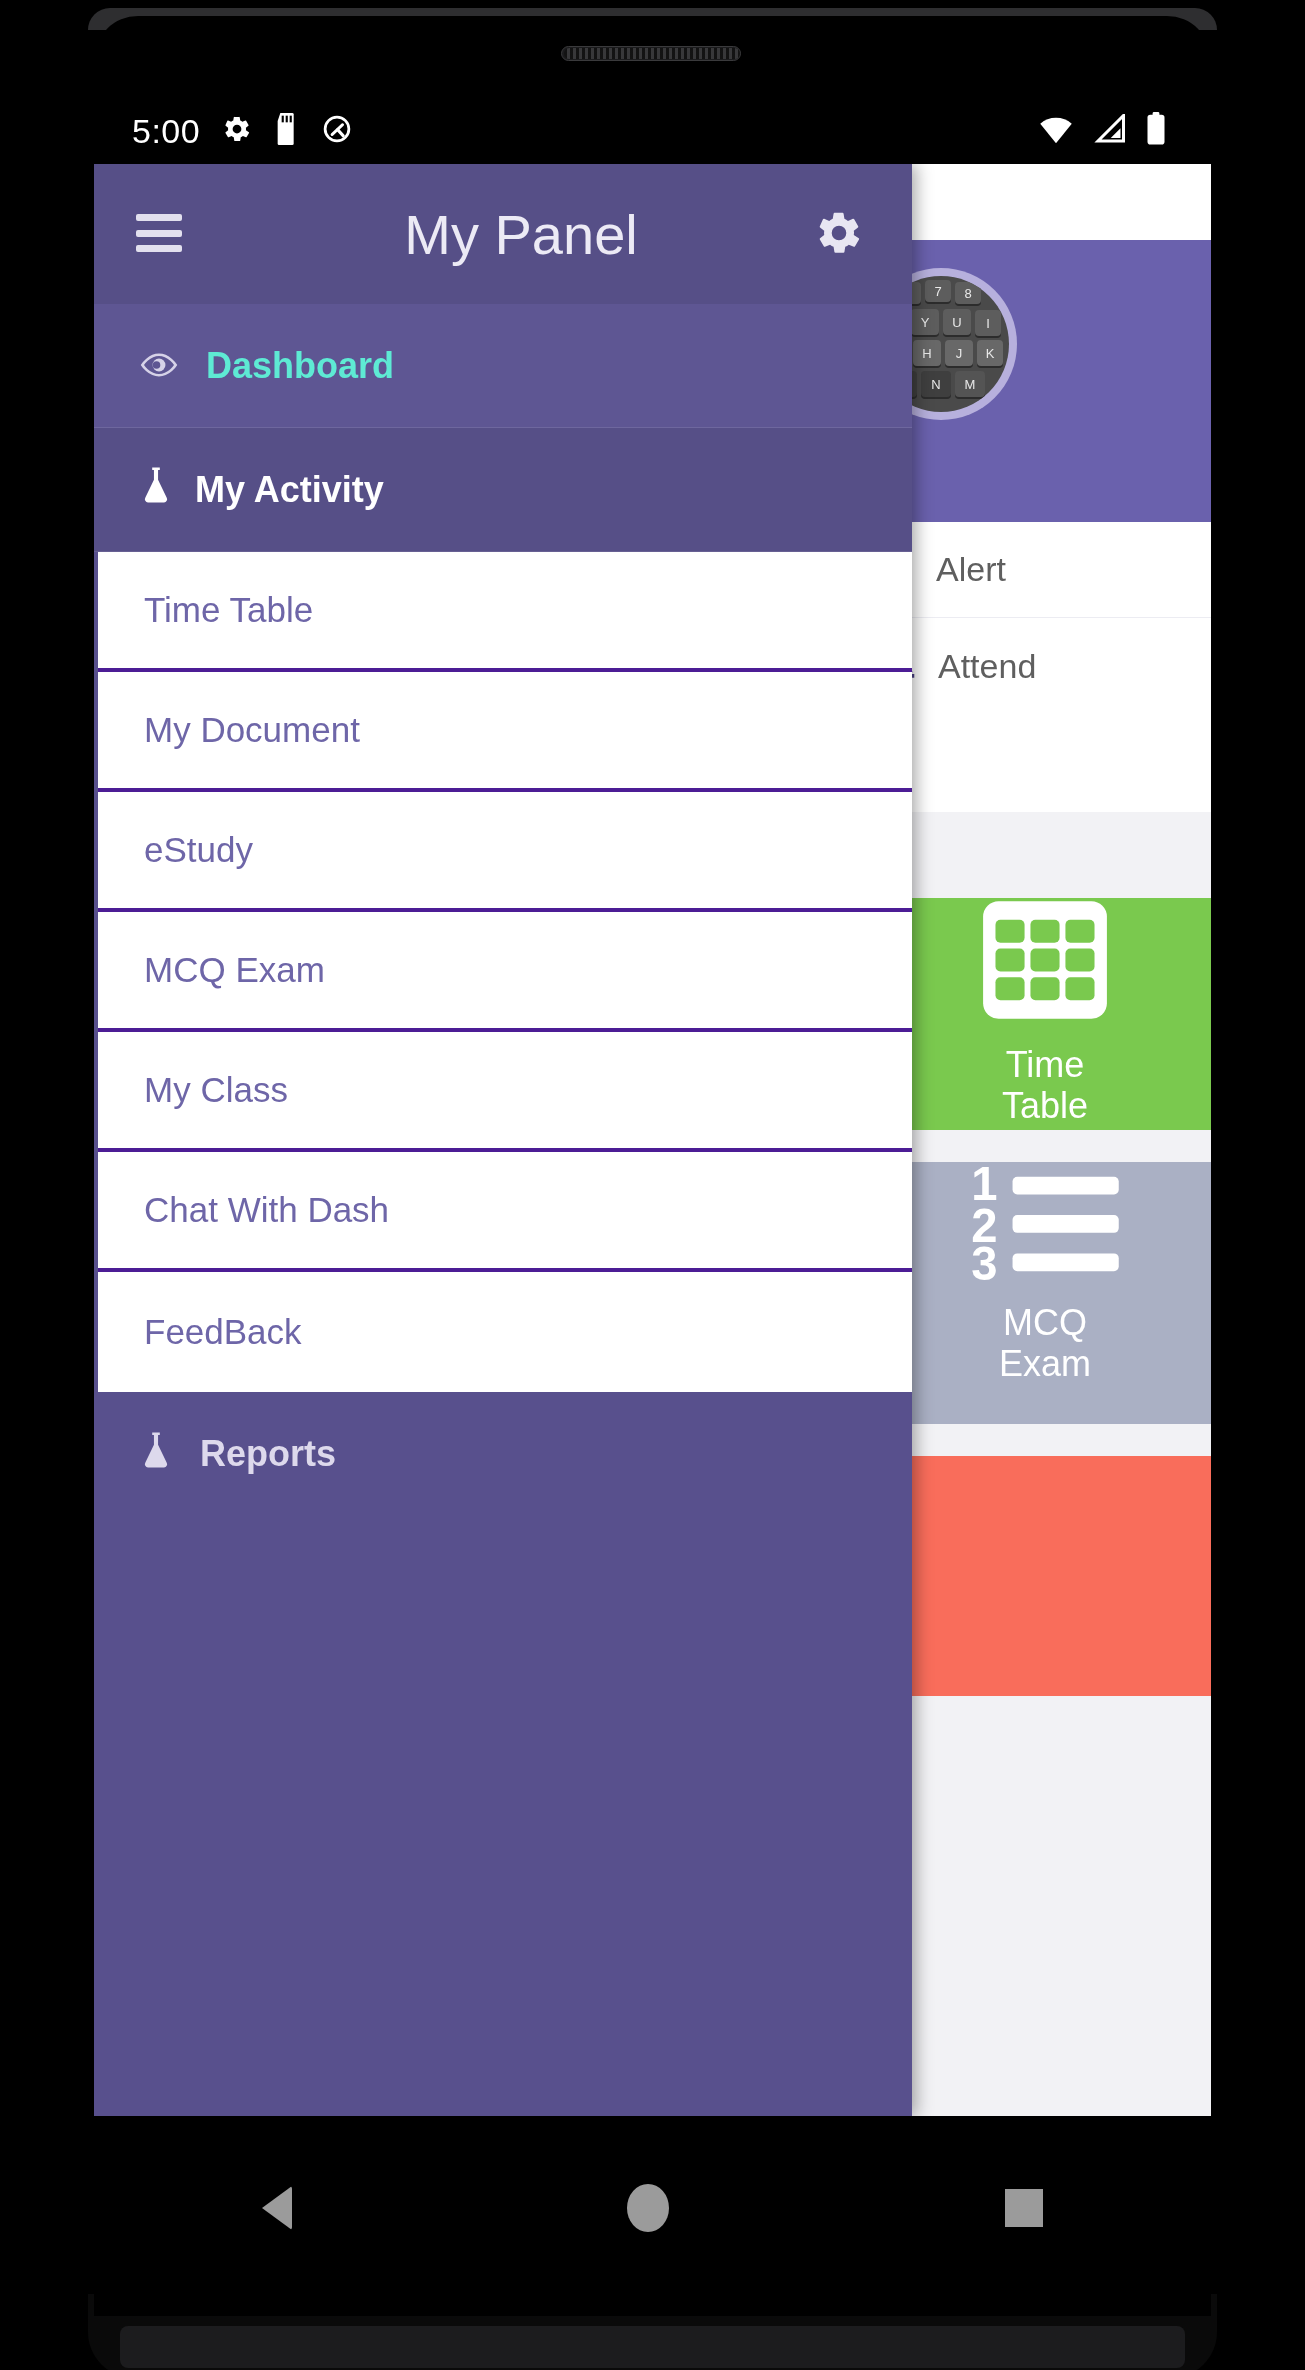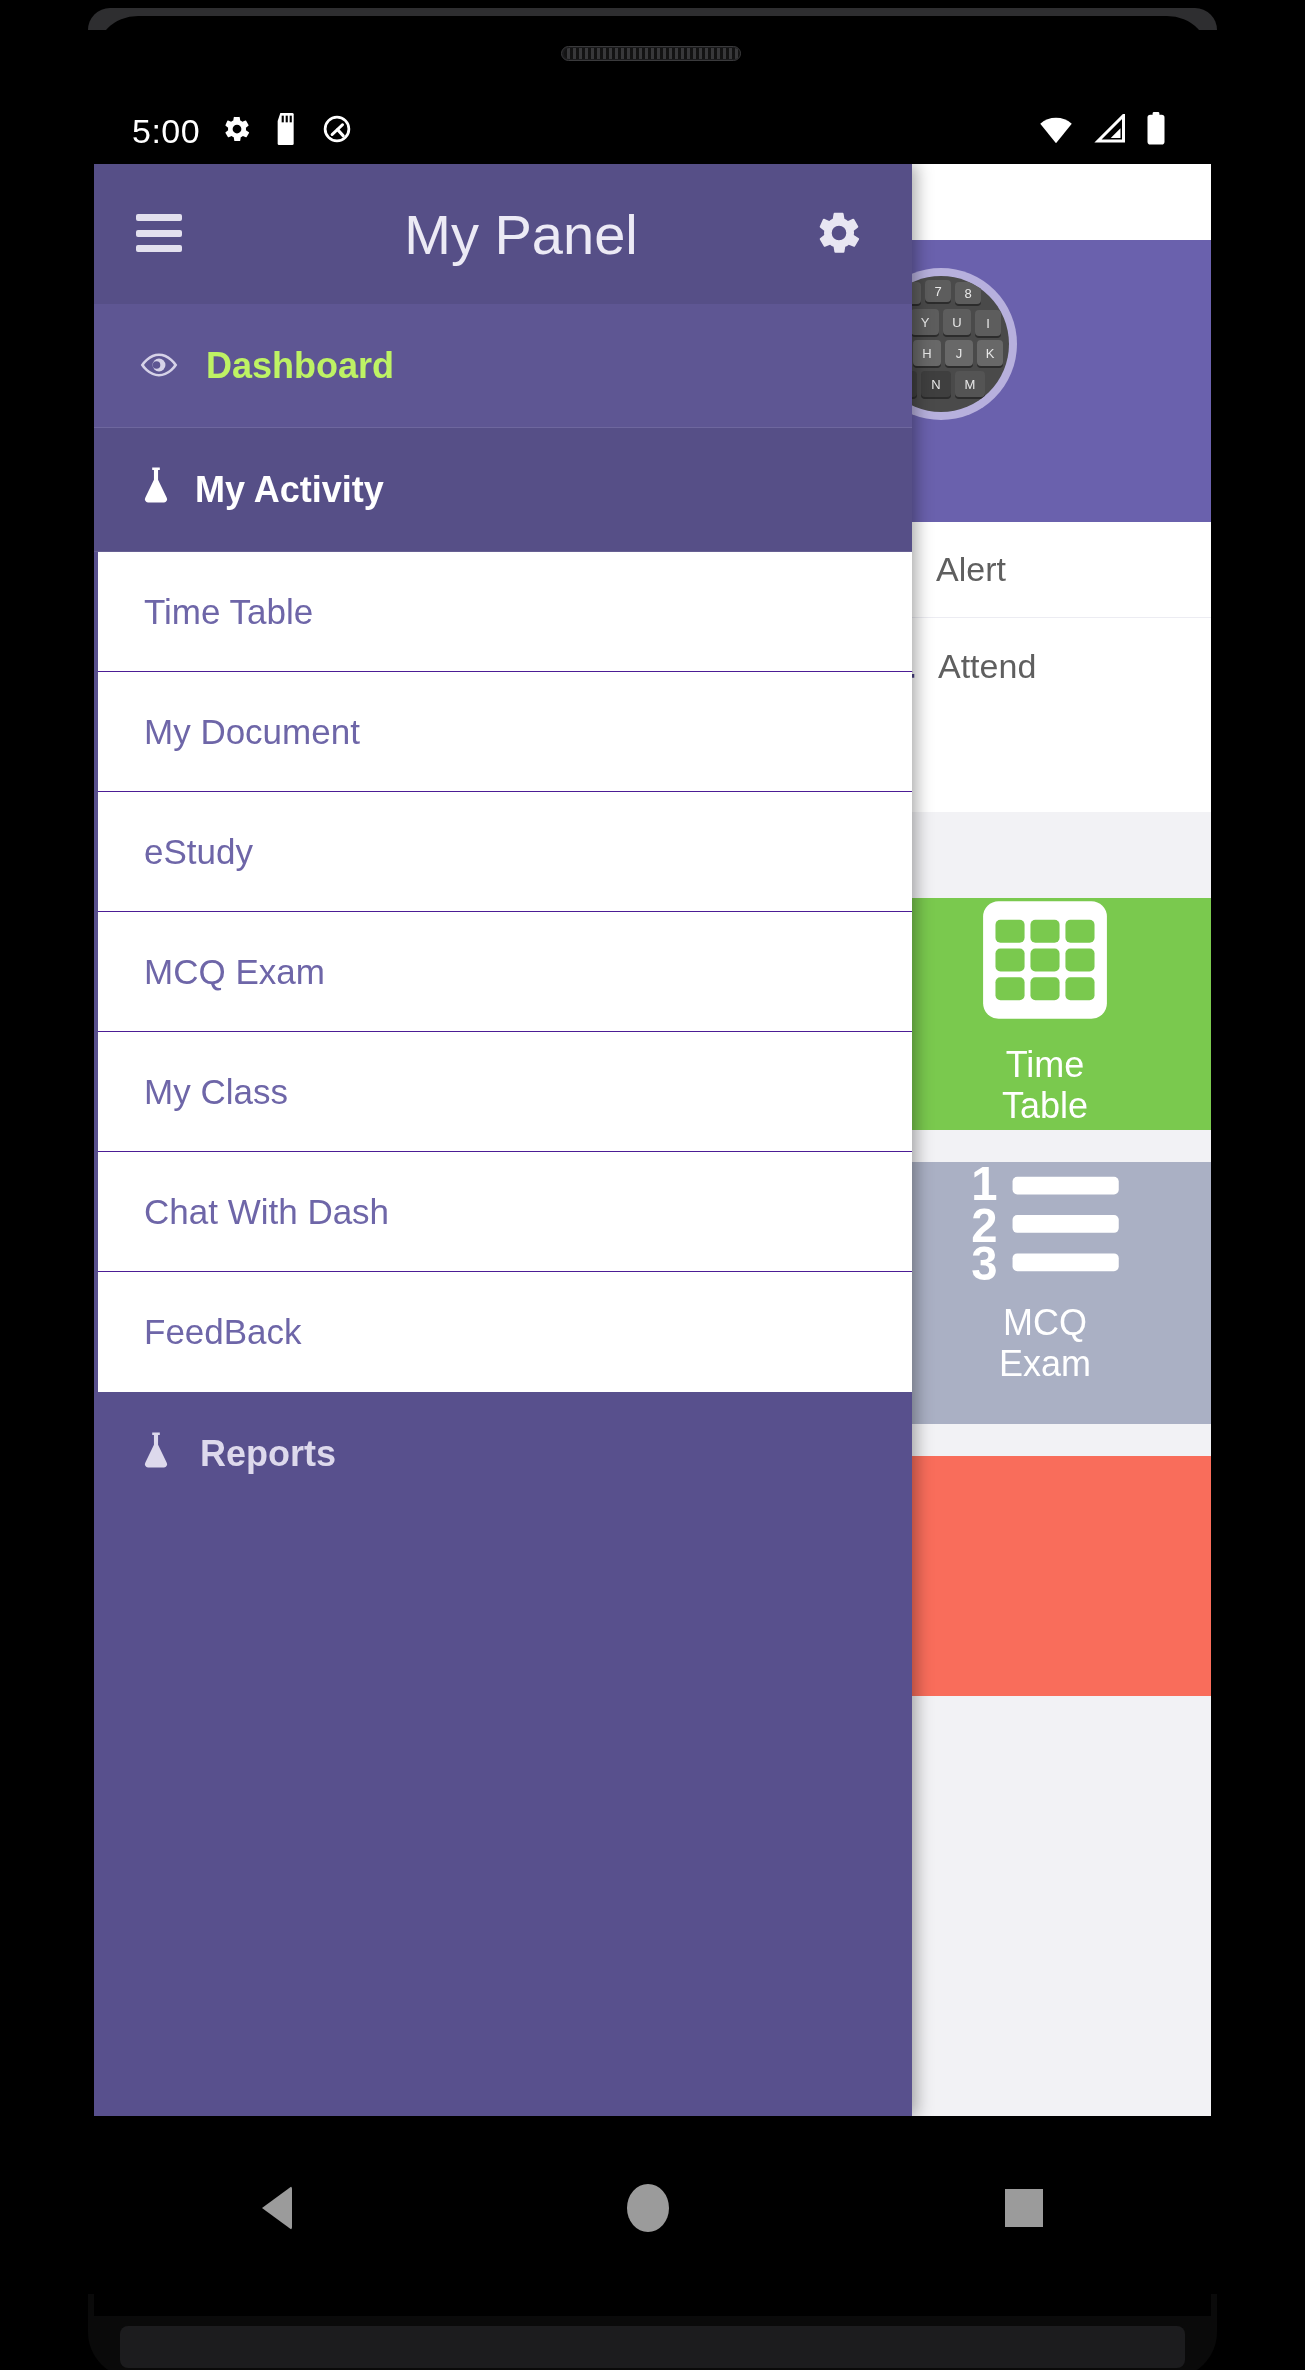--- a/index.html
+++ b/index.html
@@ -161,29 +161,29 @@
     position: absolute; left: 0; right: 0; text-align: center;
     font-size: 56px; color: #eceaf5; font-weight: 400; padding-left: 36px;
   }
   .gear-btn { position: absolute; right: 48px; top: 44px; }
   .nav-head {
     height: 124px; display: flex; align-items: center; gap: 28px;
     padding-left: 46px;
     border-bottom: 1px solid rgba(255,255,255,.10);
     font-size: 36px;
   }
-  .nav-head.dim  { background: #5e5693; color: #bef264; font-weight: 600; }
+  .nav-head.dim  { background: #5e5693; color: #5eead4; font-weight: 600; }
   .nav-head.active { background: #564f87; color: #ffffff; font-weight: 700; gap: 23px; }
   .nav-head.reports { background: #58508d; color: #ddd9ec; font-weight: 700; border-bottom:none; }
   .sub-list { background: #fff; border-left: 4px solid #58508d; }
   .sub-item {
     height: 120px; display: flex; align-items: center;
     padding-left: 46px;
     color: #6e66a8; font-size: 35px;
-    border-bottom: 1px solid #4c1d95;
+    border-bottom: 4px solid #4c1d95;
   }
   .sub-item:last-child { border-bottom: none; }
   .drawer-fill { flex: 1; background: #58508d; }
 
   
   #navbar {
     position: absolute; left: 94px; top: 2108px;
     width: 1117px; height: 184px;
     background: #000;
     display: flex; align-items: center; justify-content: space-around;

